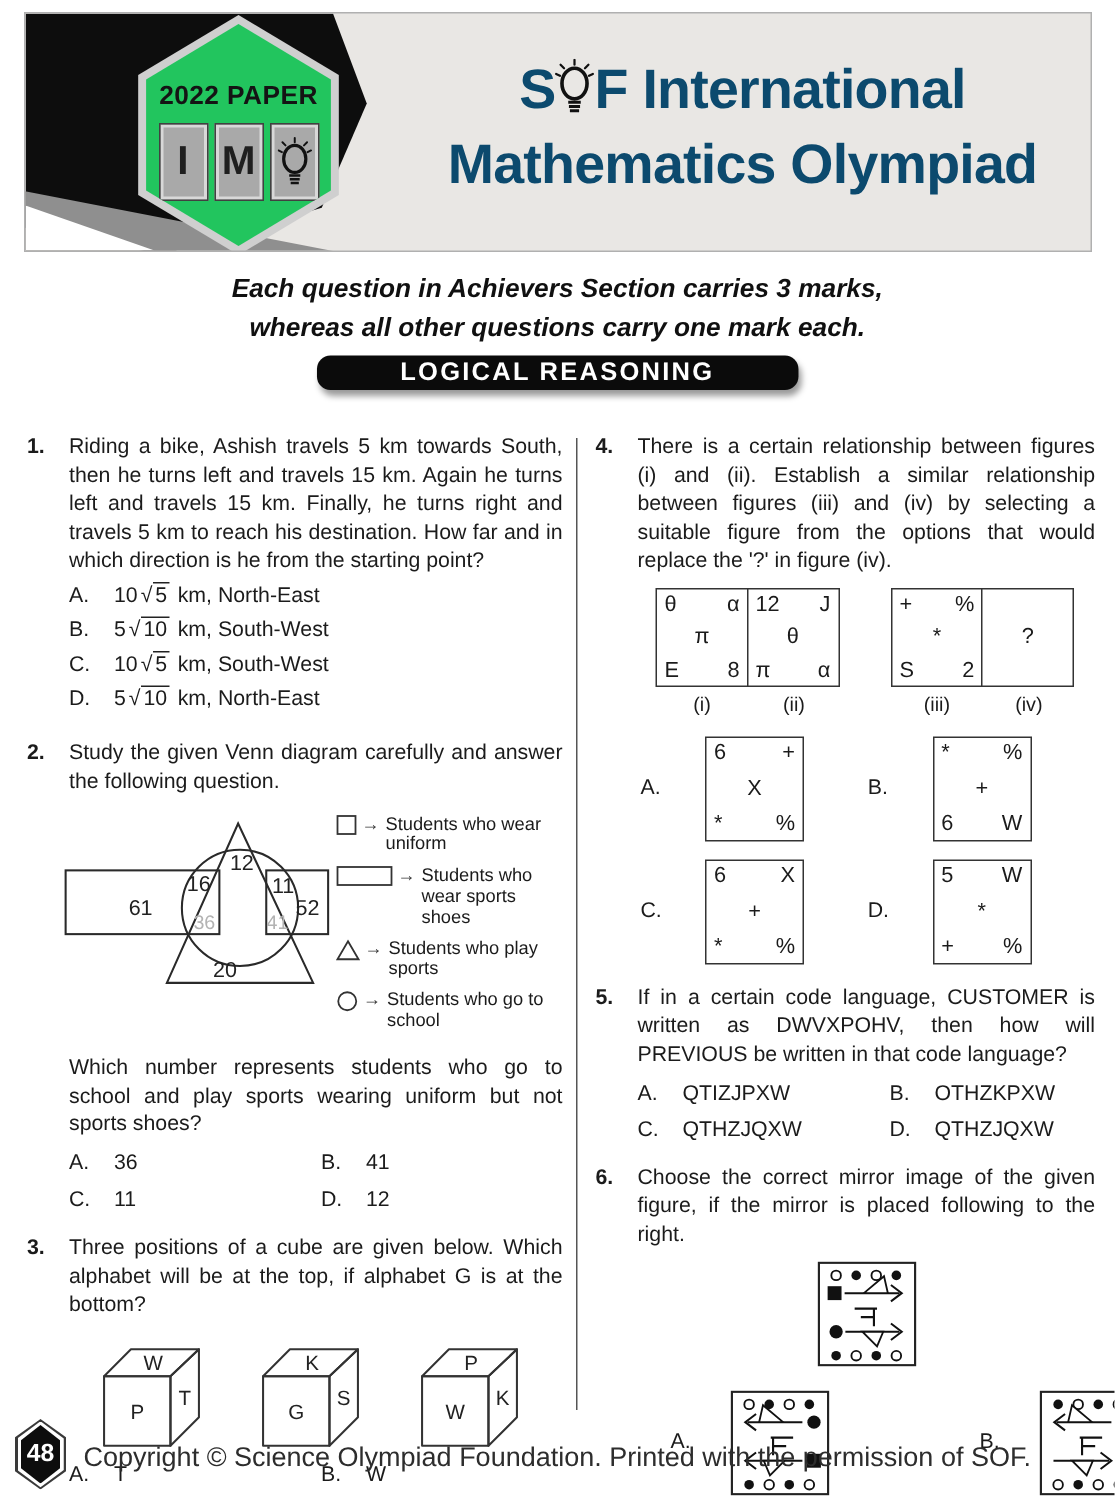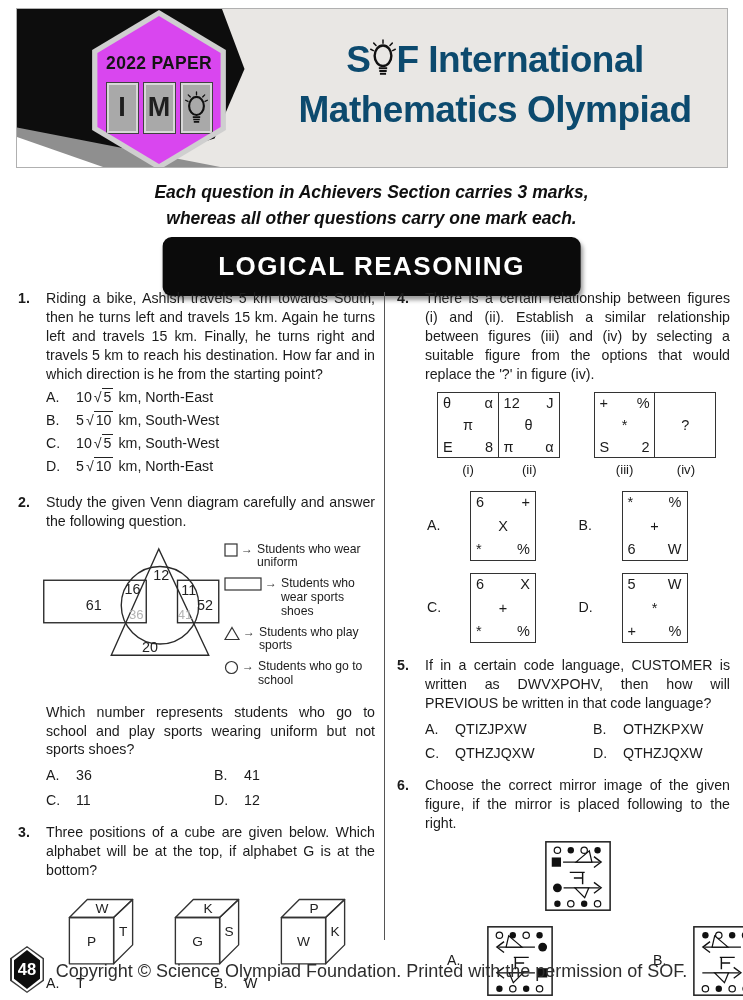--- a/index.html
+++ b/index.html
@@ -12,38 +12,38 @@
           border:1px solid #b0b0b0;overflow:hidden}
   .hdr-black{position:absolute;left:0;top:0;width:250px;height:158px;background:#0d0d0d;
              clip-path:polygon(0 0,82% 0,91% 38%,79% 82%,40% 100%,0 100%)}
   .hdr-ribbon{position:absolute;left:-14px;top:116px;width:245px;height:24px;background:#8f8f8f;
               transform:rotate(11deg);transform-origin:left center}
   .hdr-corner{position:absolute;left:0;bottom:0;width:86px;height:30px;background:#fff;
               clip-path:polygon(0 0,100% 100%,0 100%)}
   .hex-outer{position:absolute;left:66px;top:1px;width:152px;height:160px;background:#cfcfcf;
              clip-path:polygon(50% 0,94% 25%,94% 75%,50% 100%,6% 75%,6% 25%);
              filter:drop-shadow(2px 3px 3px rgba(0,0,0,.5))}
-  .hex-inner{position:absolute;left:6px;top:6px;right:6px;bottom:6px;background:#d946ef;
+  .hex-inner{position:absolute;left:6px;top:6px;right:6px;bottom:6px;background:#22c55e;
              clip-path:polygon(50% 0,94% 25%,94% 75%,50% 100%,6% 75%,6% 25%)}
   .hex-year{margin-top:36px;text-align:center;font-weight:bold;font-size:17.5px;
             letter-spacing:.3px;color:#141414}
   .tiles{display:flex;justify-content:center;gap:4px;margin-top:7px}
   .tile{width:31px;height:50px;background:#a9a9a9;border:1px solid #414141;
         box-shadow:inset 0 0 0 2px #d8d8d8;display:flex;align-items:center;justify-content:center;
         font-size:27px;font-weight:bold;color:#1f1f1f}
   .hdr-title{position:absolute;left:252px;right:6px;top:26px;text-align:center;font-weight:bold;
              color:#0c4a6e;font-size:37px;line-height:50px;letter-spacing:-.5px;white-space:nowrap}
   .bulb-title{width:26px;height:38px;vertical-align:-5px}
   .bulb-tile{width:23px;height:34px}
 
   
   .instructions{position:absolute;top:179px;left:0;width:100%;text-align:center;font-style:italic;
                 font-weight:bold;font-size:17.5px;line-height:26px;color:#101010}
   .banner{position:absolute;top:237px;left:50%;transform:translateX(-50%);background:#0b0b0b;
-          color:#fff;font-weight:bold;font-size:26px;letter-spacing:1.5px;padding:12px 56px;
+          color:#fff;font-weight:bold;font-size:17px;letter-spacing:1.5px;padding:0 56px;
           border-radius:9px;box-shadow:2px 4px 4px #9a9a9a;white-space:nowrap}
   .col-divider{position:absolute;left:384px;top:292px;width:1px;height:648px;background:#555}
 
   
   .col{position:absolute;top:289px}
   .col-left{left:18px;width:357px}
   .col-right{left:397px;width:333px}
   .question{display:flex;margin-bottom:13px}
   .qnum{width:28px;flex:none;font-weight:bold}
   .qbody{flex:1;min-width:0}

